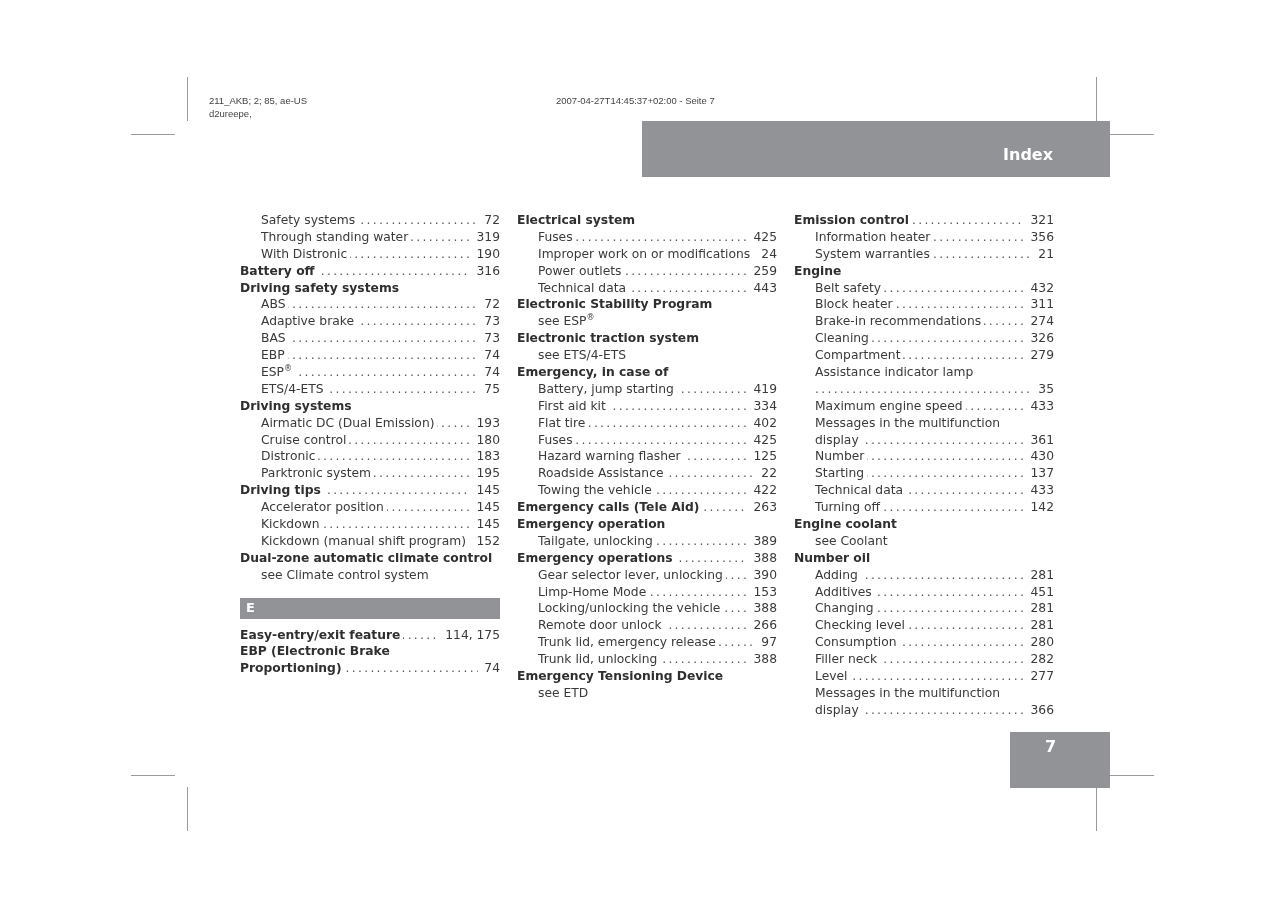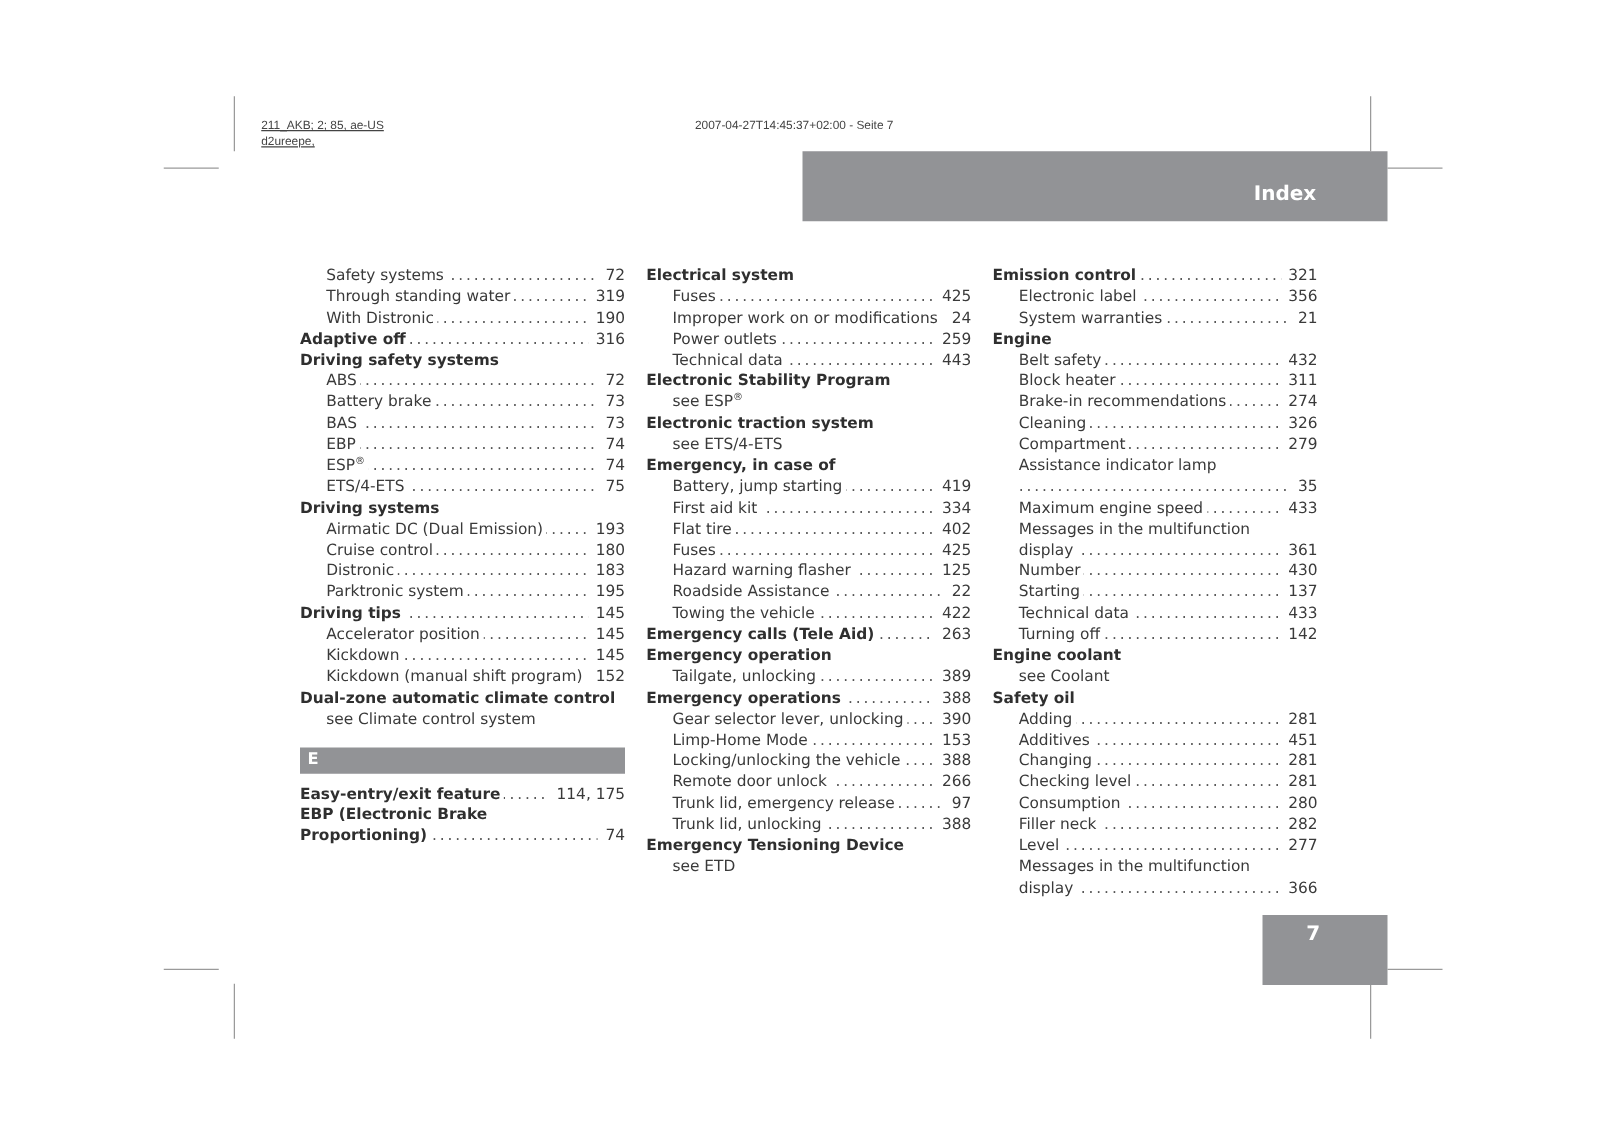--- a/index.html
+++ b/index.html
@@ -27,38 +27,38 @@
 
 <div class="crop" style="left:187px;top:77px;width:1px;height:44px;"></div>
 <div class="crop" style="left:131px;top:134px;width:44px;height:1px;"></div>
 <div class="crop" style="left:131px;top:775px;width:44px;height:1px;"></div>
 <div class="crop" style="left:187px;top:787px;width:1px;height:44px;"></div>
 <div class="crop" style="left:1096px;top:77px;width:1px;height:44px;"></div>
 <div class="crop" style="left:1110px;top:134px;width:44px;height:1px;"></div>
 <div class="crop" style="left:1110px;top:775px;width:44px;height:1px;"></div>
 <div class="crop" style="left:1096px;top:787px;width:1px;height:44px;"></div>
 
-<div class="meta" style="left:209px;top:94px;text-decoration:underline;">
+<div class="meta" style="left:209px;top:94px;">
   <div>211_AKB; 2; 85, ae-US</div>
   <div>d2ureepe,</div>
 </div>
 <div class="meta" style="left:556px;top:94px;">2007-04-27T14:45:37+02:00 - Seite 7</div>
 
 <div class="tab-index">
   <span>Index</span>
 </div>
 
 <div class="col" style="left:240px;" id="col0">
     <div class="row sub"><span class="dots" style="left: 21px;">................................................................................</span><span class="t">Safety systems</span><span class="p">72</span></div>
     <div class="row sub"><span class="dots" style="left: 21px;">................................................................................</span><span class="t">Through standing water</span><span class="p">319</span></div>
     <div class="row sub"><span class="dots" style="left: 21px;">................................................................................</span><span class="t">With Distronic</span><span class="p">190</span></div>
-    <div class="row main"><span class="dots">................................................................................</span><span class="t">Adaptive off</span><span class="p">316</span></div>
+    <div class="row main"><span class="dots">................................................................................</span><span class="t">Battery off</span><span class="p">316</span></div>
     <div class="row main nodots"><span class="t">Driving safety systems</span></div>
     <div class="row sub"><span class="dots" style="left: 21px;">................................................................................</span><span class="t">ABS</span><span class="p">72</span></div>
-    <div class="row sub"><span class="dots" style="left: 21px;">................................................................................</span><span class="t">Battery brake</span><span class="p">73</span></div>
+    <div class="row sub"><span class="dots" style="left: 21px;">................................................................................</span><span class="t">Adaptive brake</span><span class="p">73</span></div>
     <div class="row sub"><span class="dots" style="left: 21px;">................................................................................</span><span class="t">BAS</span><span class="p">73</span></div>
     <div class="row sub"><span class="dots" style="left: 21px;">................................................................................</span><span class="t">EBP</span><span class="p">74</span></div>
     <div class="row sub"><span class="dots" style="left: 21px;">................................................................................</span><span class="t">ESP<sup>®</sup></span><span class="p">74</span></div>
     <div class="row sub"><span class="dots" style="left: 21px;">................................................................................</span><span class="t">ETS/4-ETS</span><span class="p">75</span></div>
     <div class="row main nodots"><span class="t">Driving systems</span></div>
     <div class="row sub"><span class="dots" style="left: 21px;">................................................................................</span><span class="t">Airmatic DC (Dual Emission)</span><span class="p">193</span></div>
     <div class="row sub"><span class="dots" style="left: 21px;">................................................................................</span><span class="t">Cruise control</span><span class="p">180</span></div>
     <div class="row sub"><span class="dots" style="left: 21px;">................................................................................</span><span class="t">Distronic</span><span class="p">183</span></div>
     <div class="row sub"><span class="dots" style="left: 21px;">................................................................................</span><span class="t">Parktronic system</span><span class="p">195</span></div>
     <div class="row main"><span class="dots">................................................................................</span><span class="t">Driving tips</span><span class="p">145</span></div>
@@ -100,40 +100,40 @@
     <div class="row sub"><span class="dots" style="left: 21px;">................................................................................</span><span class="t">Limp-Home Mode</span><span class="p">153</span></div>
     <div class="row sub"><span class="dots" style="left: 21px;">................................................................................</span><span class="t">Locking/unlocking the vehicle</span><span class="p">388</span></div>
     <div class="row sub"><span class="dots" style="left: 21px;">................................................................................</span><span class="t">Remote door unlock</span><span class="p">266</span></div>
     <div class="row sub"><span class="dots" style="left: 21px;">................................................................................</span><span class="t">Trunk lid, emergency release</span><span class="p">97</span></div>
     <div class="row sub"><span class="dots" style="left: 21px;">................................................................................</span><span class="t">Trunk lid, unlocking</span><span class="p">388</span></div>
     <div class="row main nodots"><span class="t">Emergency Tensioning Device</span></div>
     <div class="row sub nodots"><span class="t">see ETD</span></div>
   </div>
 <div class="col" style="left:794px;" id="col2">
     <div class="row main"><span class="dots">................................................................................</span><span class="t">Emission control</span><span class="p">321</span></div>
-    <div class="row sub"><span class="dots" style="left: 21px;">................................................................................</span><span class="t">Electronic label</span><span class="p">356</span></div>
+    <div class="row sub"><span class="dots" style="left: 21px;">................................................................................</span><span class="t">Information heater</span><span class="p">356</span></div>
     <div class="row sub"><span class="dots" style="left: 21px;">................................................................................</span><span class="t">System warranties</span><span class="p">21</span></div>
     <div class="row main nodots"><span class="t">Engine</span></div>
     <div class="row sub"><span class="dots" style="left: 21px;">................................................................................</span><span class="t">Belt safety</span><span class="p">432</span></div>
     <div class="row sub"><span class="dots" style="left: 21px;">................................................................................</span><span class="t">Block heater</span><span class="p">311</span></div>
     <div class="row sub"><span class="dots" style="left: 21px;">................................................................................</span><span class="t">Brake-in recommendations</span><span class="p">274</span></div>
     <div class="row sub"><span class="dots" style="left: 21px;">................................................................................</span><span class="t">Cleaning</span><span class="p">326</span></div>
     <div class="row sub"><span class="dots" style="left: 21px;">................................................................................</span><span class="t">Compartment</span><span class="p">279</span></div>
     <div class="row sub nodots"><span class="t">Assistance indicator lamp</span></div>
     <div class="row sub"><span class="dots" style="left: 21px;">................................................................................</span><span class="t" style="padding: 0px;"></span><span class="p">35</span></div>
     <div class="row sub"><span class="dots" style="left: 21px;">................................................................................</span><span class="t">Maximum engine speed</span><span class="p">433</span></div>
     <div class="row sub nodots"><span class="t">Messages in the multifunction</span></div>
     <div class="row sub"><span class="dots" style="left: 21px;">................................................................................</span><span class="t">display</span><span class="p">361</span></div>
     <div class="row sub"><span class="dots" style="left: 21px;">................................................................................</span><span class="t">Number</span><span class="p">430</span></div>
     <div class="row sub"><span class="dots" style="left: 21px;">................................................................................</span><span class="t">Starting</span><span class="p">137</span></div>
     <div class="row sub"><span class="dots" style="left: 21px;">................................................................................</span><span class="t">Technical data</span><span class="p">433</span></div>
     <div class="row sub"><span class="dots" style="left: 21px;">................................................................................</span><span class="t">Turning off</span><span class="p">142</span></div>
     <div class="row main nodots"><span class="t">Engine coolant</span></div>
     <div class="row sub nodots"><span class="t">see Coolant</span></div>
-    <div class="row main nodots"><span class="t">Safety oil</span></div>
+    <div class="row main nodots"><span class="t">Number oil</span></div>
     <div class="row sub"><span class="dots" style="left: 21px;">................................................................................</span><span class="t">Adding</span><span class="p">281</span></div>
     <div class="row sub"><span class="dots" style="left: 21px;">................................................................................</span><span class="t">Additives</span><span class="p">451</span></div>
     <div class="row sub"><span class="dots" style="left: 21px;">................................................................................</span><span class="t">Changing</span><span class="p">281</span></div>
     <div class="row sub"><span class="dots" style="left: 21px;">................................................................................</span><span class="t">Checking level</span><span class="p">281</span></div>
     <div class="row sub"><span class="dots" style="left: 21px;">................................................................................</span><span class="t">Consumption</span><span class="p">280</span></div>
     <div class="row sub"><span class="dots" style="left: 21px;">................................................................................</span><span class="t">Filler neck</span><span class="p">282</span></div>
     <div class="row sub"><span class="dots" style="left: 21px;">................................................................................</span><span class="t">Level</span><span class="p">277</span></div>
     <div class="row sub nodots"><span class="t">Messages in the multifunction</span></div>
     <div class="row sub"><span class="dots" style="left: 21px;">................................................................................</span><span class="t">display</span><span class="p">366</span></div>
   </div>

